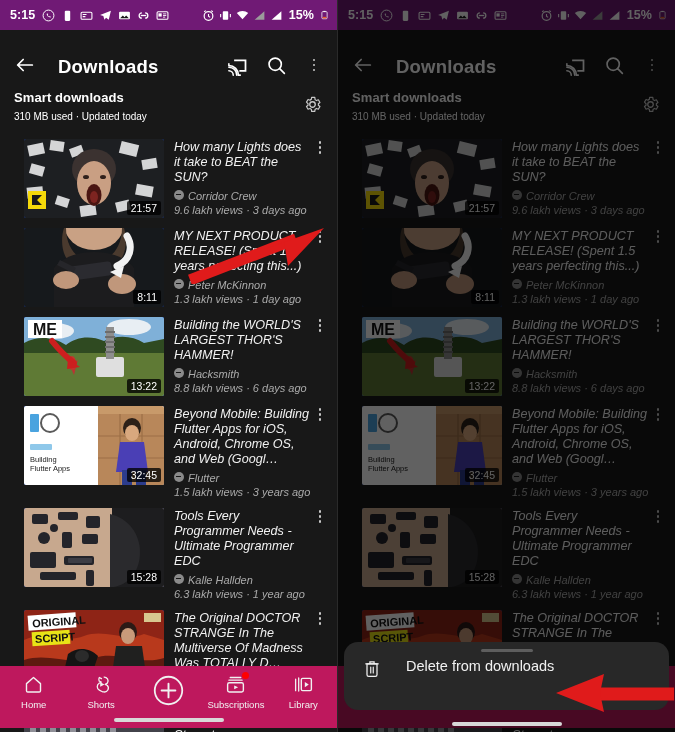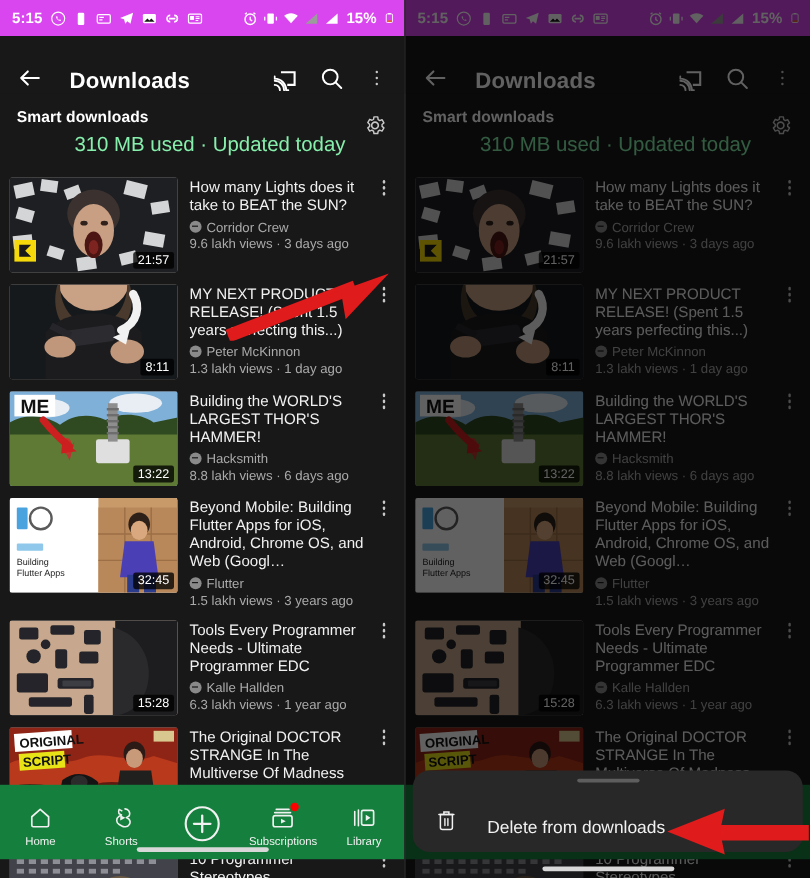--- a/index.html
+++ b/index.html
@@ -14,21 +14,21 @@
     position: relative;
     width: 337px; height: 732px;
     background: #181818;
     overflow: hidden;
   }
   .panel.right { width: 337px; margin-left: 1px; }
 
   
   .statusbar {
     height: 30px; display: flex; align-items: center;
-    padding: 0 8px 0 10px; color: #fff; background:#d946ef;
+    padding: 0 8px 0 10px; color: #fff; background:#701a75;
     font-size: 12.5px; font-weight: bold; letter-spacing:.1px;
   }
   .sb-time { margin-right: 7px; font-size:12.5px; }
   .sb-left-icons { display:flex; align-items:center; gap:6px; flex:0 0 auto; }
   .sb-spacer { flex:1 1 auto; }
   .sb-right-icons { display:flex; align-items:center; gap:4px; }
   .sbi { width:13px; height:13px; display:inline-block; position:relative; }
   .sb-batt-pct { font-size:12.5px; margin-left:2px; margin-right:2px; }
 
   
@@ -40,46 +40,46 @@
     color:#fff; font-size:18.5px; font-weight:bold; margin-left:20px; flex:1 1 auto;
     letter-spacing:.2px;
   }
   .ab-icon { width:26px; height:26px; display:flex; align-items:center; justify-content:center; margin-left:12px;}
 
   
   .smart {
     padding: 12px 14px 10px 14px; position:relative;
   }
   .smart h2 { color:#fff; font-size:13px; font-weight:bold; letter-spacing:.1px;}
-  .smart .sub { color:#86efac; font-size:17px; margin-top:6px;margin-left:48px; }
+  .smart .sub { color:#ffffff; font-size:10px; margin-top:6px; }
   .gear { position:absolute; right:14px; top:17px; width:20px; height:20px; }
 
   
   .list { padding: 2px 0 0 0; }
   .vrow { display:flex; padding: 5px 8px 5px 8px; position:relative; }
-  .thumbwrap { position:relative; width:140px; height:79px; flex:0 0 140px; border-radius:2px; overflow:hidden; background:#737373;}
+  .thumbwrap { position:relative; width:140px; height:79px; flex:0 0 140px; border-radius:2px; overflow:hidden; background:#1d4ed8;margin-left:16px;}
   .dur {
     position:absolute; right:3px; bottom:3px;
     background:rgba(0,0,0,.78); color:#fff; font-size:10.5px;
     padding:1px 4px; border-radius:2px; font-weight:500;
   }
-  .meta { flex:1 1 auto; padding: 1px 0 0 10px; min-width:0; }
+  .meta { flex:1 1 auto; padding: 1px 0 0 10px; min-width:0;font-style:italic; }
   .vtitle { color:#f1f1f1; font-size:12.6px; line-height:15px; font-weight:400; }
   .chan { color:#aaa; font-size:11px; margin-top:5px; display:flex; align-items:flex-start; gap:4px;}
   .vstats { color:#aaa; font-size:11px; margin-top:2px; }
   .kebab { flex:0 0 18px; width:18px; display:flex; align-items:flex-start; justify-content:center; padding-top:2px;}
   .dot3 { display:flex; flex-direction:column; gap:2.5px; align-items:center; }
   .dot3 i { width:2.6px; height:2.6px; border-radius:50%; background:#c8c8c8; display:block; }
   .verif { width:10px; height:10px; border-radius:50%; background:#8a8a8a; display:inline-block; position:relative; flex:0 0 10px;}
   .verif:after{ content:""; position:absolute; left:2px; top:4px; width:5px;height:1.4px;background:#181818;}
 
   
   .bottomnav {
-    position:absolute; left:0; right:0; bottom:16px; height:62px;
-    background:#15803d; display:flex; align-items:center; padding-top:7px;
+    position:absolute; left:0; right:0; bottom:4px; height:62px;
+    background:#be185d; display:flex; align-items:flex-start; padding-top:7px;
   }
   .navitem { flex:1 1 0; display:flex; flex-direction:column; align-items:center; gap:4px; position:relative;}
   .navlabel { color:#f1f1f1; font-size:9.5px; }
   .navicon { height:22px; display:flex; align-items:center; justify-content:center; position:relative;}
   .badge { position:absolute; width:7px;height:7px;border-radius:50%;background:#f00; right:-3px; top:-1px;}
   .gesturebar {
     position:absolute; bottom:6px; left:50%; transform:translateX(-50%);
     width:110px; height:4px; border-radius:3px; background:#d8d8d8;
   }
 
@@ -87,21 +87,21 @@
   .dim {
     position:absolute; inset:0; background:rgba(0,0,0,.62); pointer-events:none;
   }
 
   
   .sheet {
     position:absolute; left:6px; right:6px; bottom:22px;
     background:#282828; border-radius:14px; padding: 7px 0 12px 0;
   }
   .sheet-handle { width:52px;height:3.5px;border-radius:3px;background:#5e5e5e;margin:0 auto 6px auto; }
-  .sheet-item { display:flex; align-items:flex-end; height:40px; padding: 0 18px; }
+  .sheet-item { display:flex; align-items:flex-start; height:40px; padding: 0 18px; }
   .sheet-item .lbl { color:#f1f1f1; font-size:14.5px; margin-left:24px; }
 
   
   .arrow { position:absolute; pointer-events:none; }
 
   
   .th { position:absolute; inset:0; }
 </style>
 </head>
 <body>

